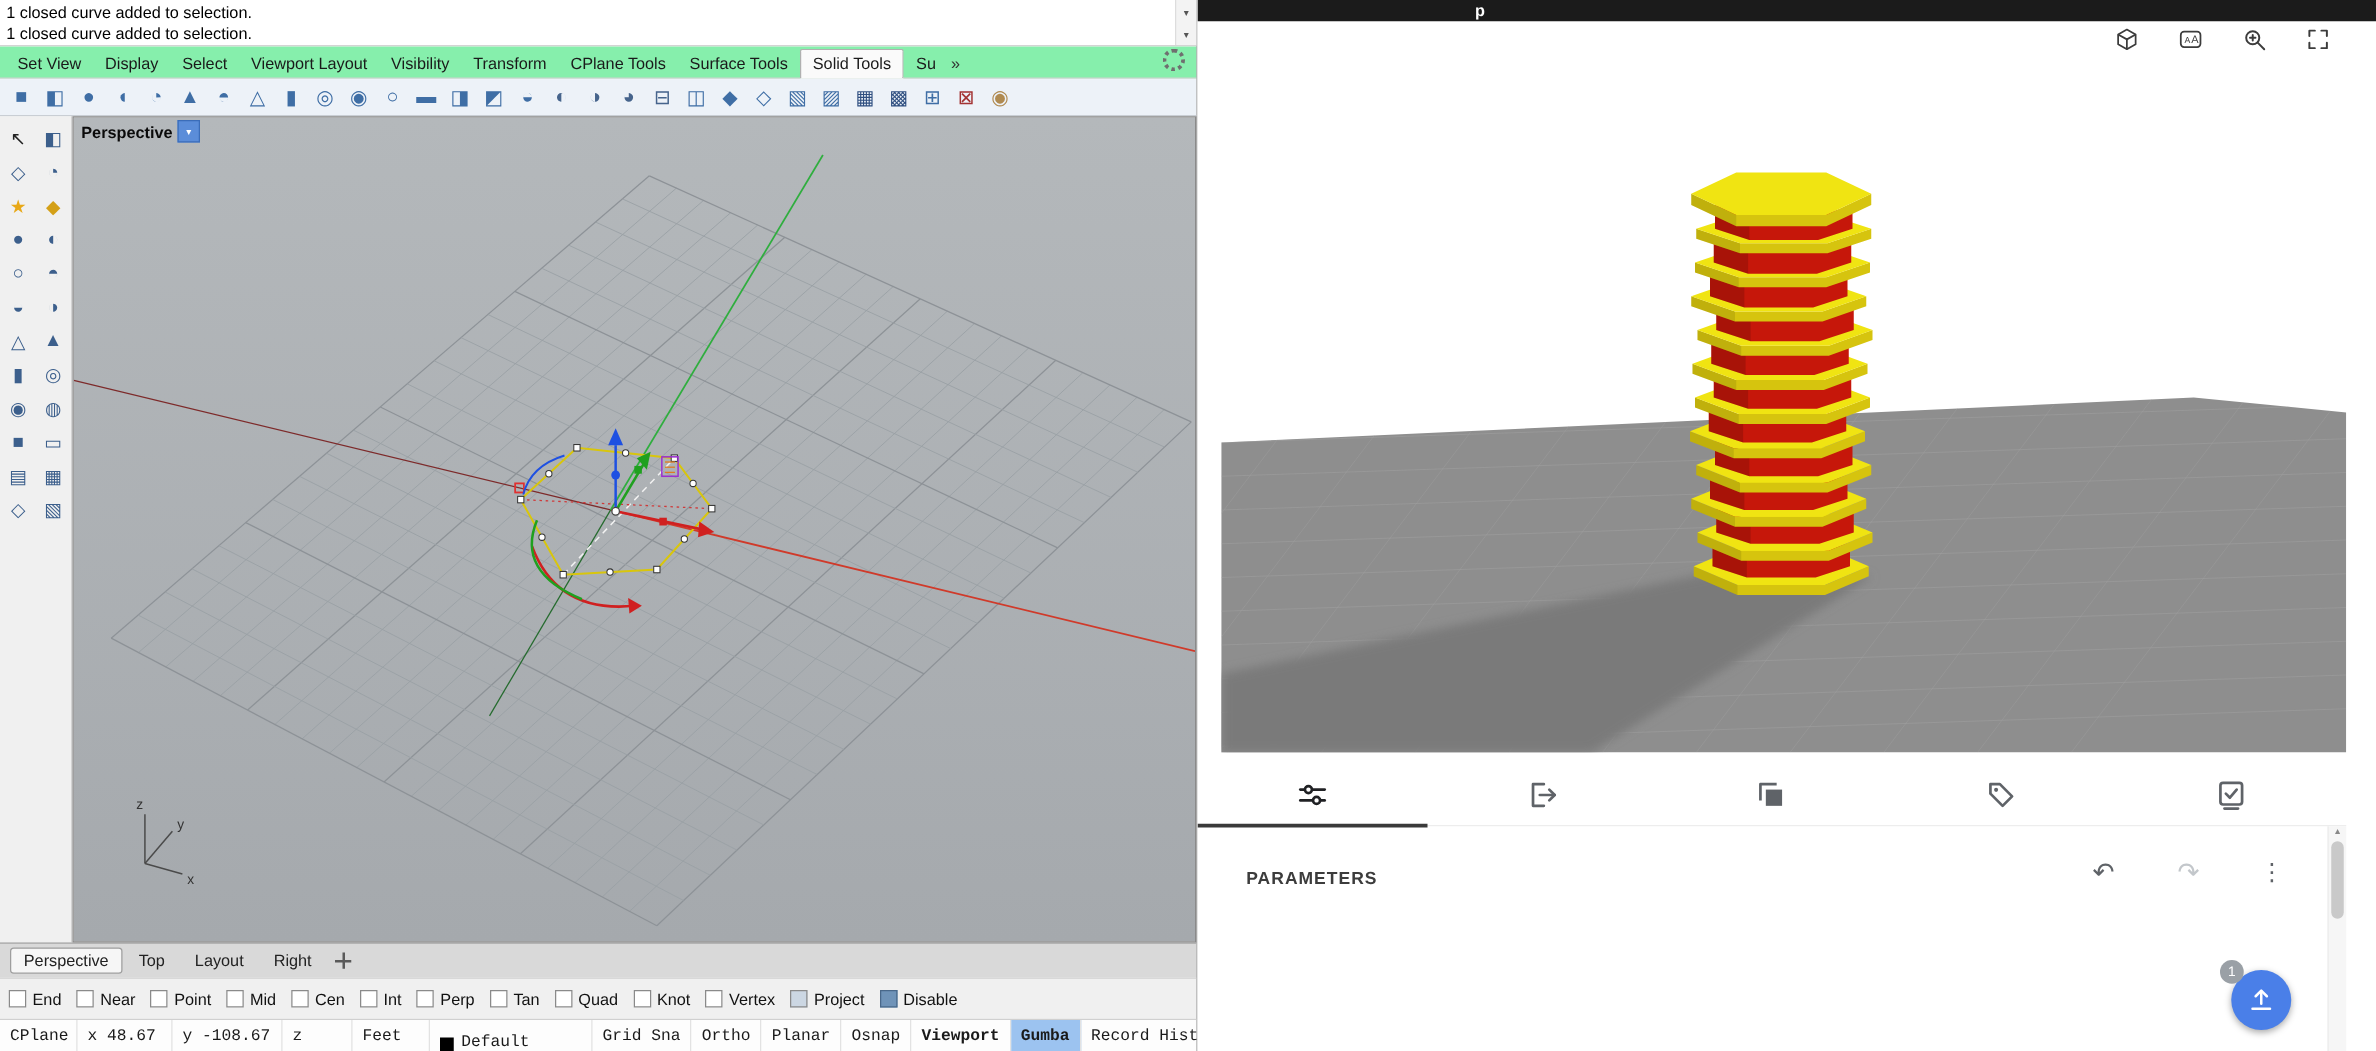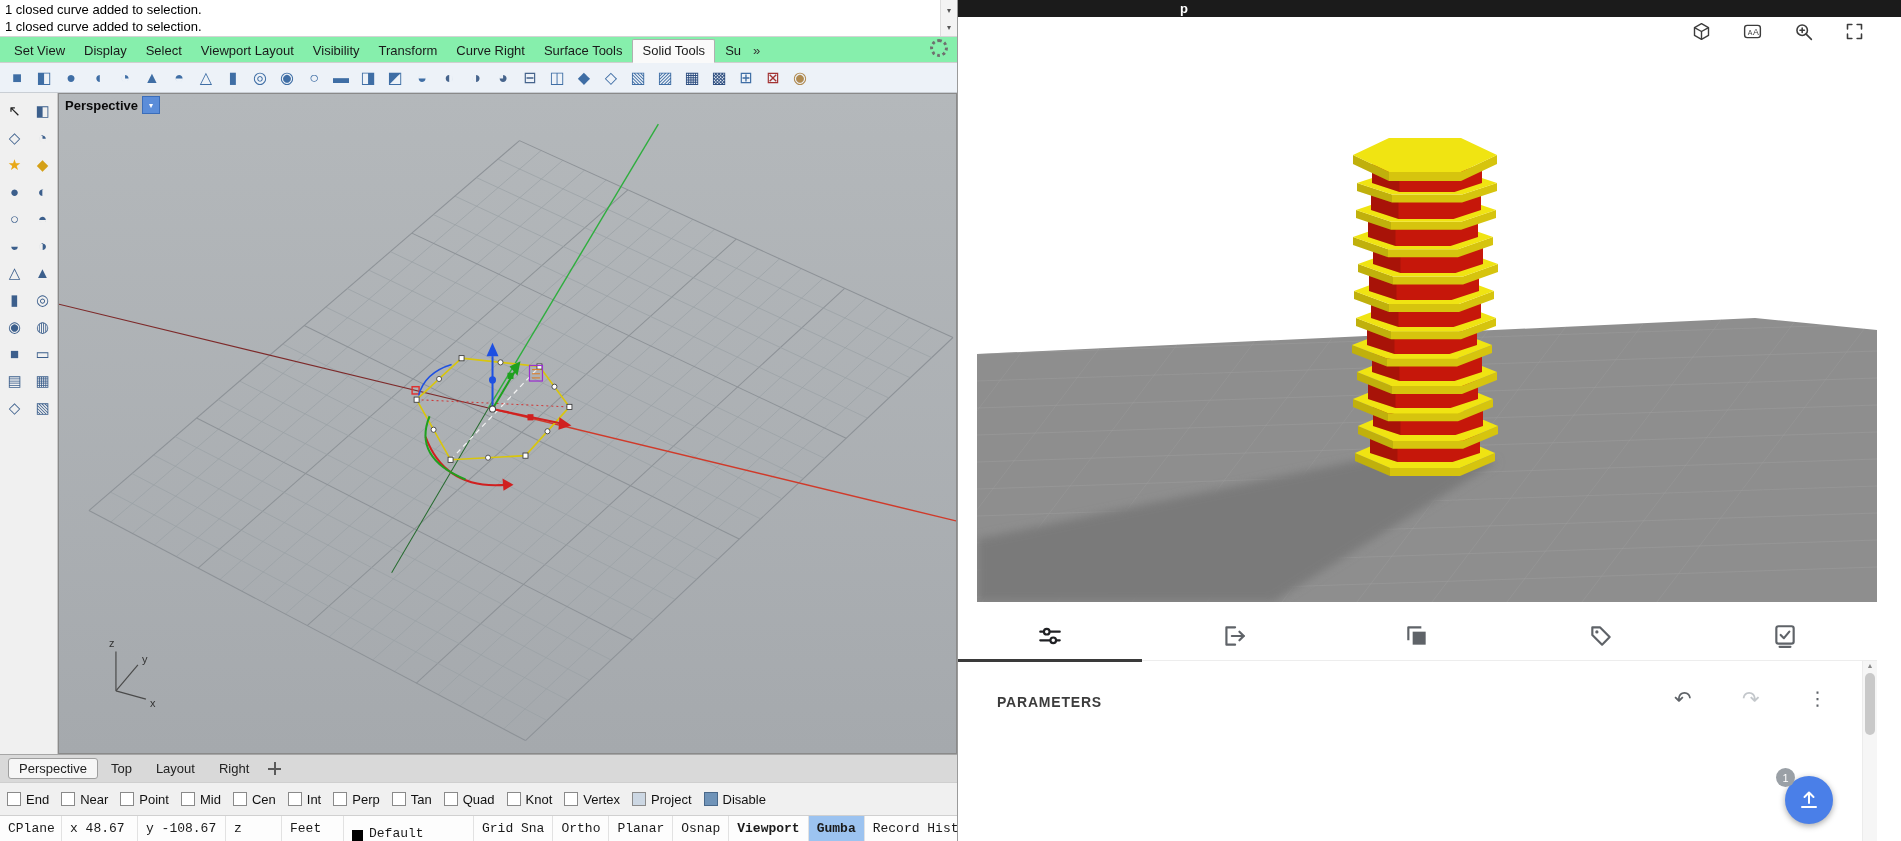--- a/index.html
+++ b/index.html
@@ -118,21 +118,21 @@
       </div>
 
 
     <div class="menu-tabs" id="menu-tabs">
         <span class="menu-tab">Set View</span>
         <span class="menu-tab">Display</span>
         <span class="menu-tab">Select</span>
         <span class="menu-tab">Viewport Layout</span>
         <span class="menu-tab">Visibility</span>
         <span class="menu-tab">Transform</span>
-        <span class="menu-tab">Curve Right</span>
+        <span class="menu-tab">CPlane Tools</span>
         <span class="menu-tab">Surface Tools</span>
         <span class="menu-tab active">Solid Tools</span>
         <span class="menu-tab">Su</span>
         <span class="tab-overflow">»</span>
         <span class="gear"></span>
       </div>
 
     <div class="main-toolbar" id="main-toolbar">
         <span class="tb-icon" style="color: rgb(63, 110, 165);">■</span>
         <span class="tb-icon" style="color: rgb(63, 110, 165);">◧</span>

